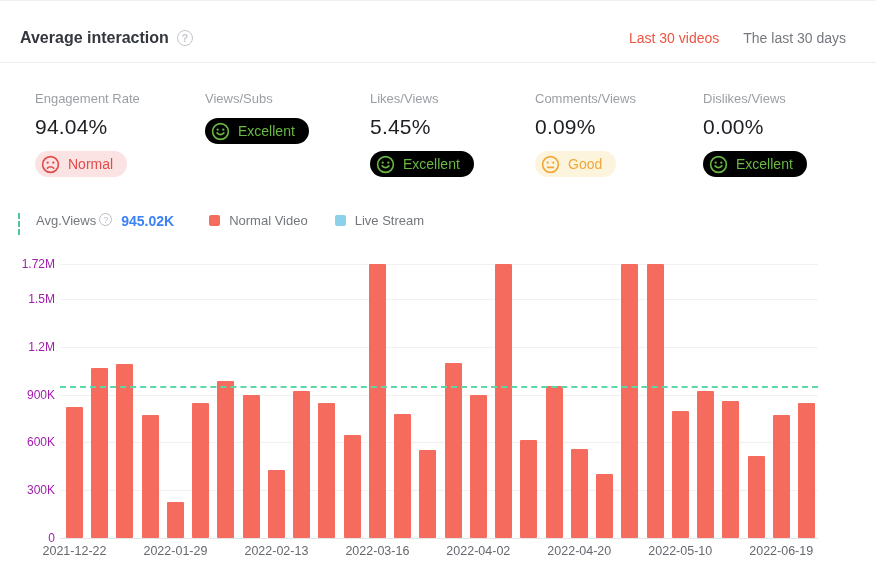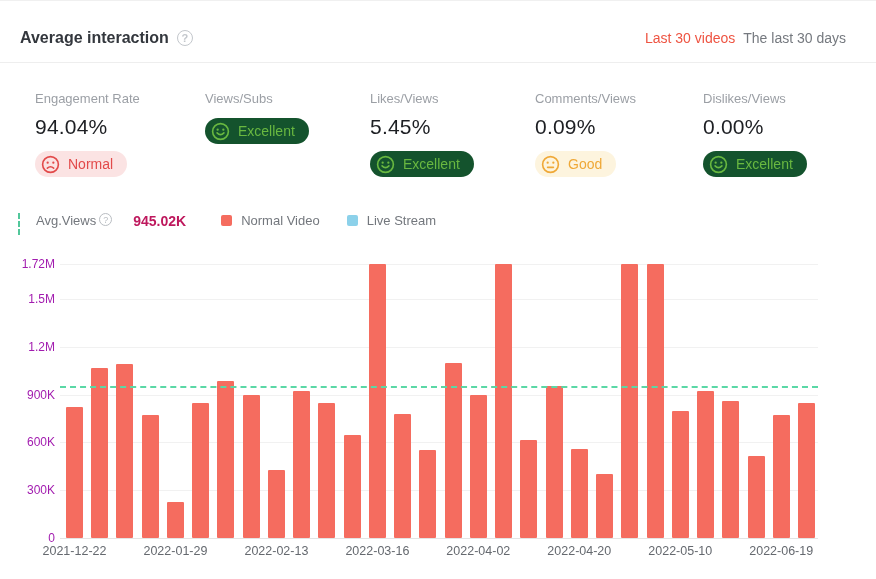--- a/index.html
+++ b/index.html
@@ -20,55 +20,55 @@
     border-bottom: 1px solid #eeeeee;
   }
   .title { font-size: 16px; font-weight: bold; color: #33373d; }
   .help-icon {
     display: inline-flex; align-items: center; justify-content: center;
     width: 16px; height: 16px; margin-left: 8px;
     border: 1.5px solid #c3c7cc; border-radius: 50%;
     color: #c3c7cc; font-size: 11px; font-weight: bold;
     cursor: pointer;
   }
-  .tabs { margin-left: auto; display: flex; gap: 8px; font-size: 14px; }
+  .tabs { margin-left: auto; display: flex; gap: 24px; font-size: 14px; }
   .tab { cursor: pointer; color: #75797f; }
   .tab.active { color: #ee5442; }
   
   .metrics { position: absolute; top: 62px; left: 0; right: 0; height: 145px; }
   .metric { position: absolute; top: 28px; }
   .metric-label { font-size: 13px; color: #9b9fa5; }
   .metric-value { font-size: 21px; color: #1d1f23; margin-top: 9px; letter-spacing: .2px; }
   .badge {
     display: inline-flex; align-items: center;
     height: 26px; border-radius: 13px;
     padding: 0 14px 0 6px; gap: 8px;
     margin-top: 12px; font-size: 14px;
   }
   .badge[data-mood="sad"]     { color:#e24a4a; background:#fbe3e3; }
-  .badge[data-mood="happy"]   { color:#69b840; background:#14532d; }
+  .badge[data-mood="happy"]   { color:#69b840; background:#000000; }
   .badge[data-mood="neutral"] { color:#efa837; background:#fdf4de; }
   .badge svg { display: block; }
   .badge .m { display: none; }
   .badge[data-mood="happy"]   .m-happy   { display: inline; }
   .badge[data-mood="sad"]     .m-sad     { display: inline; }
   .badge[data-mood="neutral"] .m-neutral { display: inline; }
   
   .legend {
     position: absolute; top: 212px; left: 18px; height: 26px;
     display: flex; align-items: flex-start; font-size: 13px; color: #73777d;
   }
   .avg-dash-icon { width: 0; height: 22px; border-left: 2px dashed #52c79b; margin-right: 16px; }
   .avg-help {
     display: inline-flex; align-items: center; justify-content: center;
     width: 13px; height: 13px; margin-left: 3px;
     border: 1px solid #b9bdc2; border-radius: 50%;
     color: #b9bdc2; font-size: 9px; cursor: pointer;
   }
-  .avg-value { font-size: 14px; font-weight: bold; color: #be185d; margin-left: 21px; }
+  .avg-value { font-size: 14px; font-weight: bold; color: #3b82f6; margin-left: 9px; }
   .legend-item { display: flex; align-items: center; cursor: pointer; }
   .legend-item.first { margin-left: 35px; }
   .legend-item + .legend-item { margin-left: 27px; }
   .legend-swatch { width: 11px; height: 11px; border-radius: 2px; margin-right: 9px; }
   
   #chart-layer { position: absolute; inset: 0; }
   .gridline { position: absolute; height: 1px; background: #f1f1f1; }
   .gridline.axis { background: #e4e4e4; }
   .ytick {
     position: absolute; left: 0; width: 55px; text-align: right;

